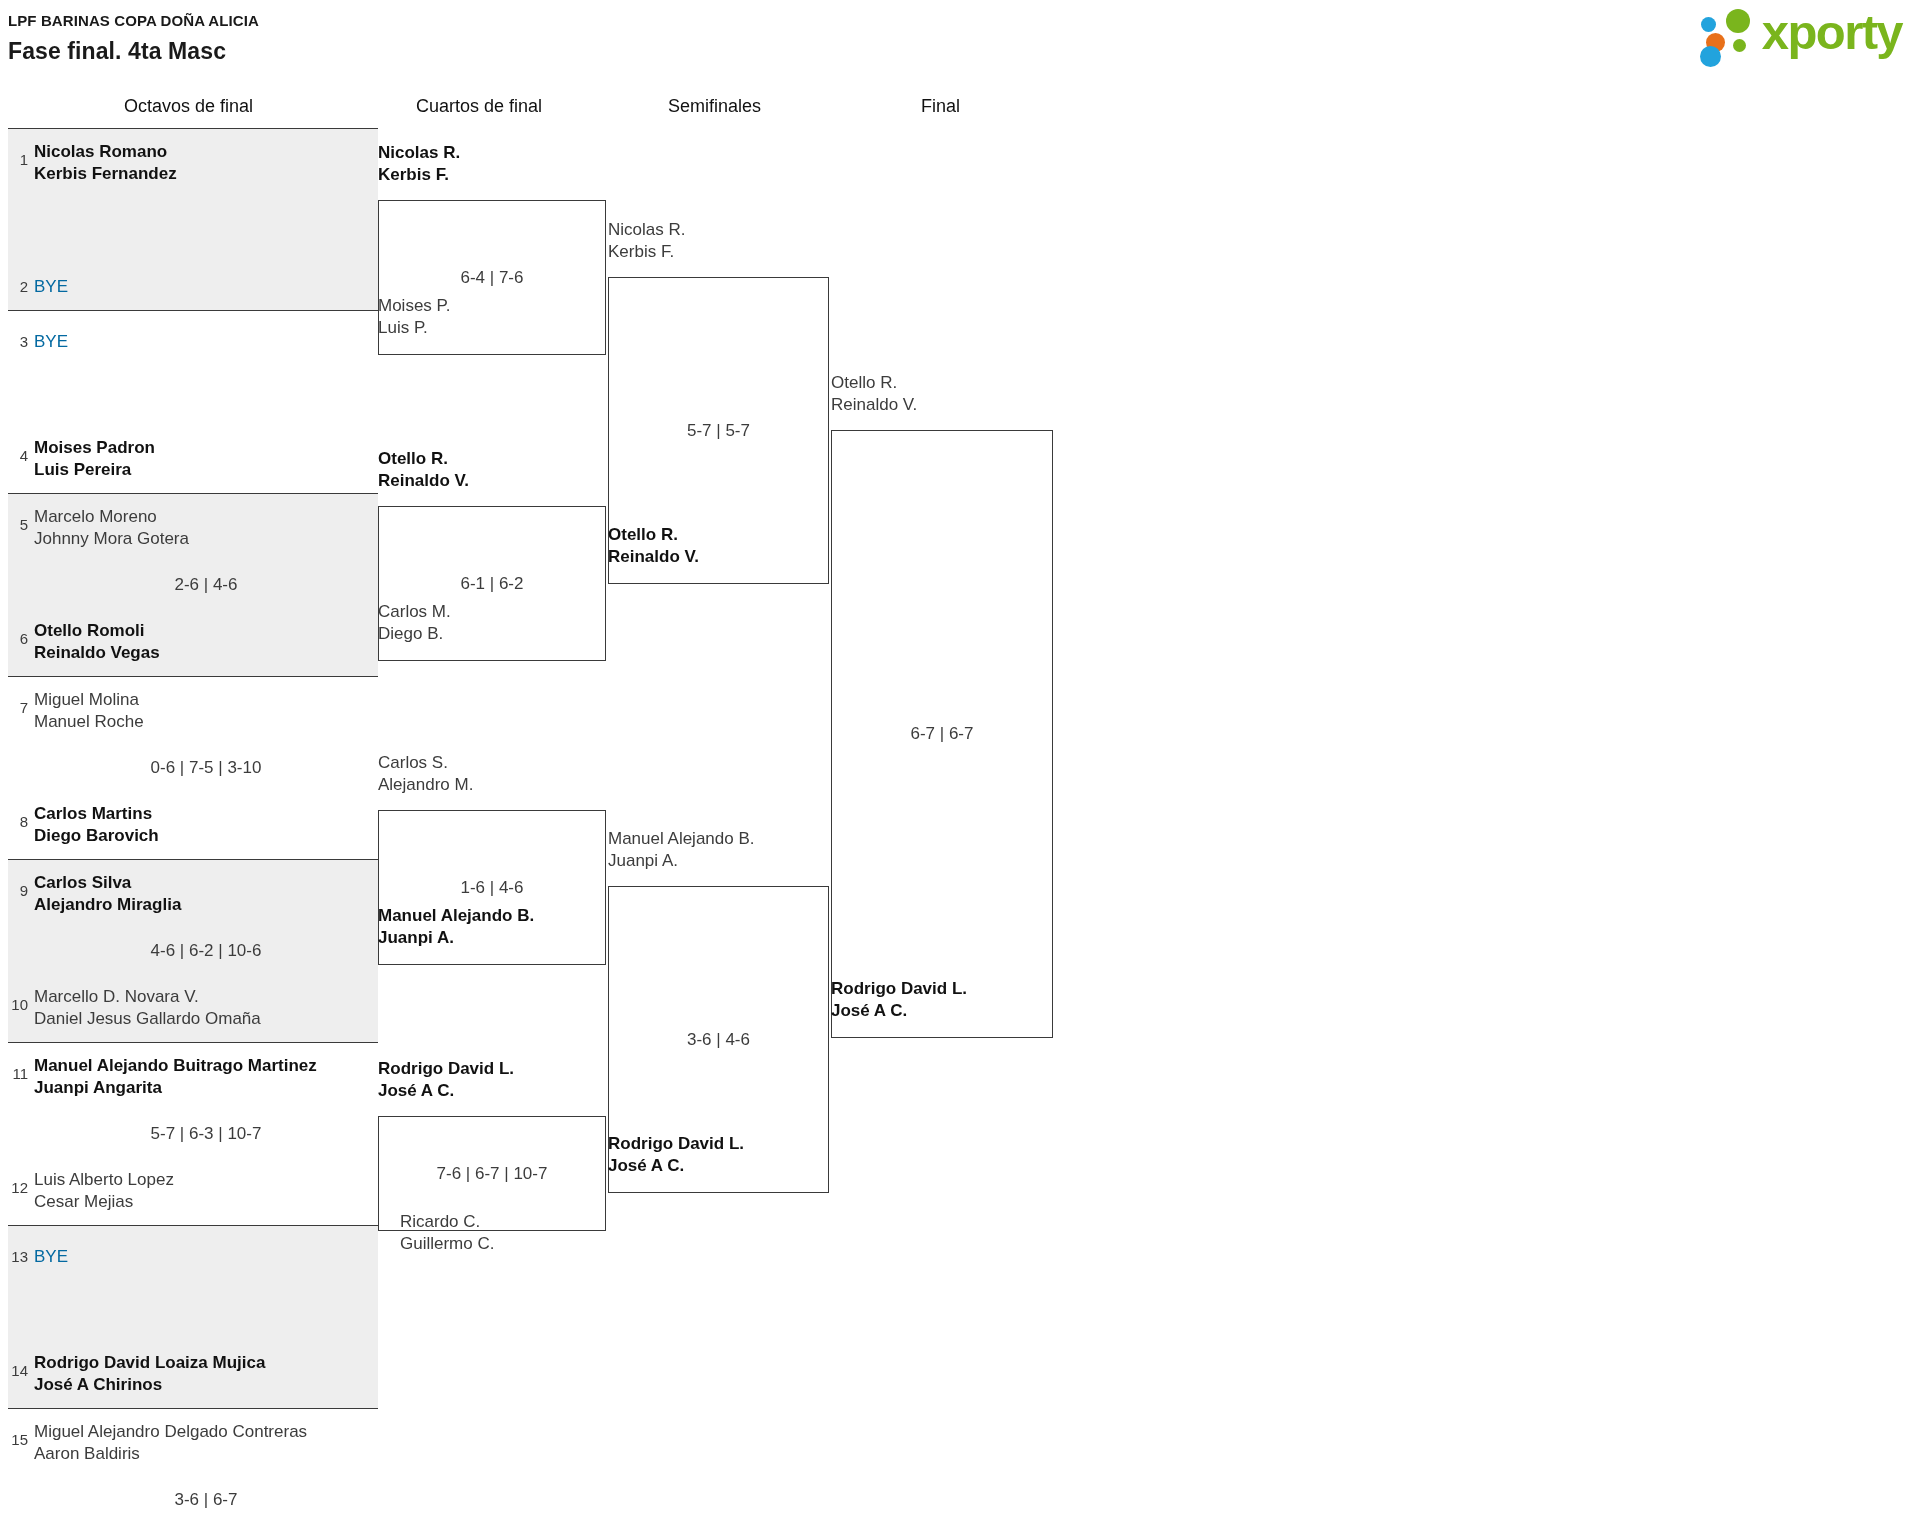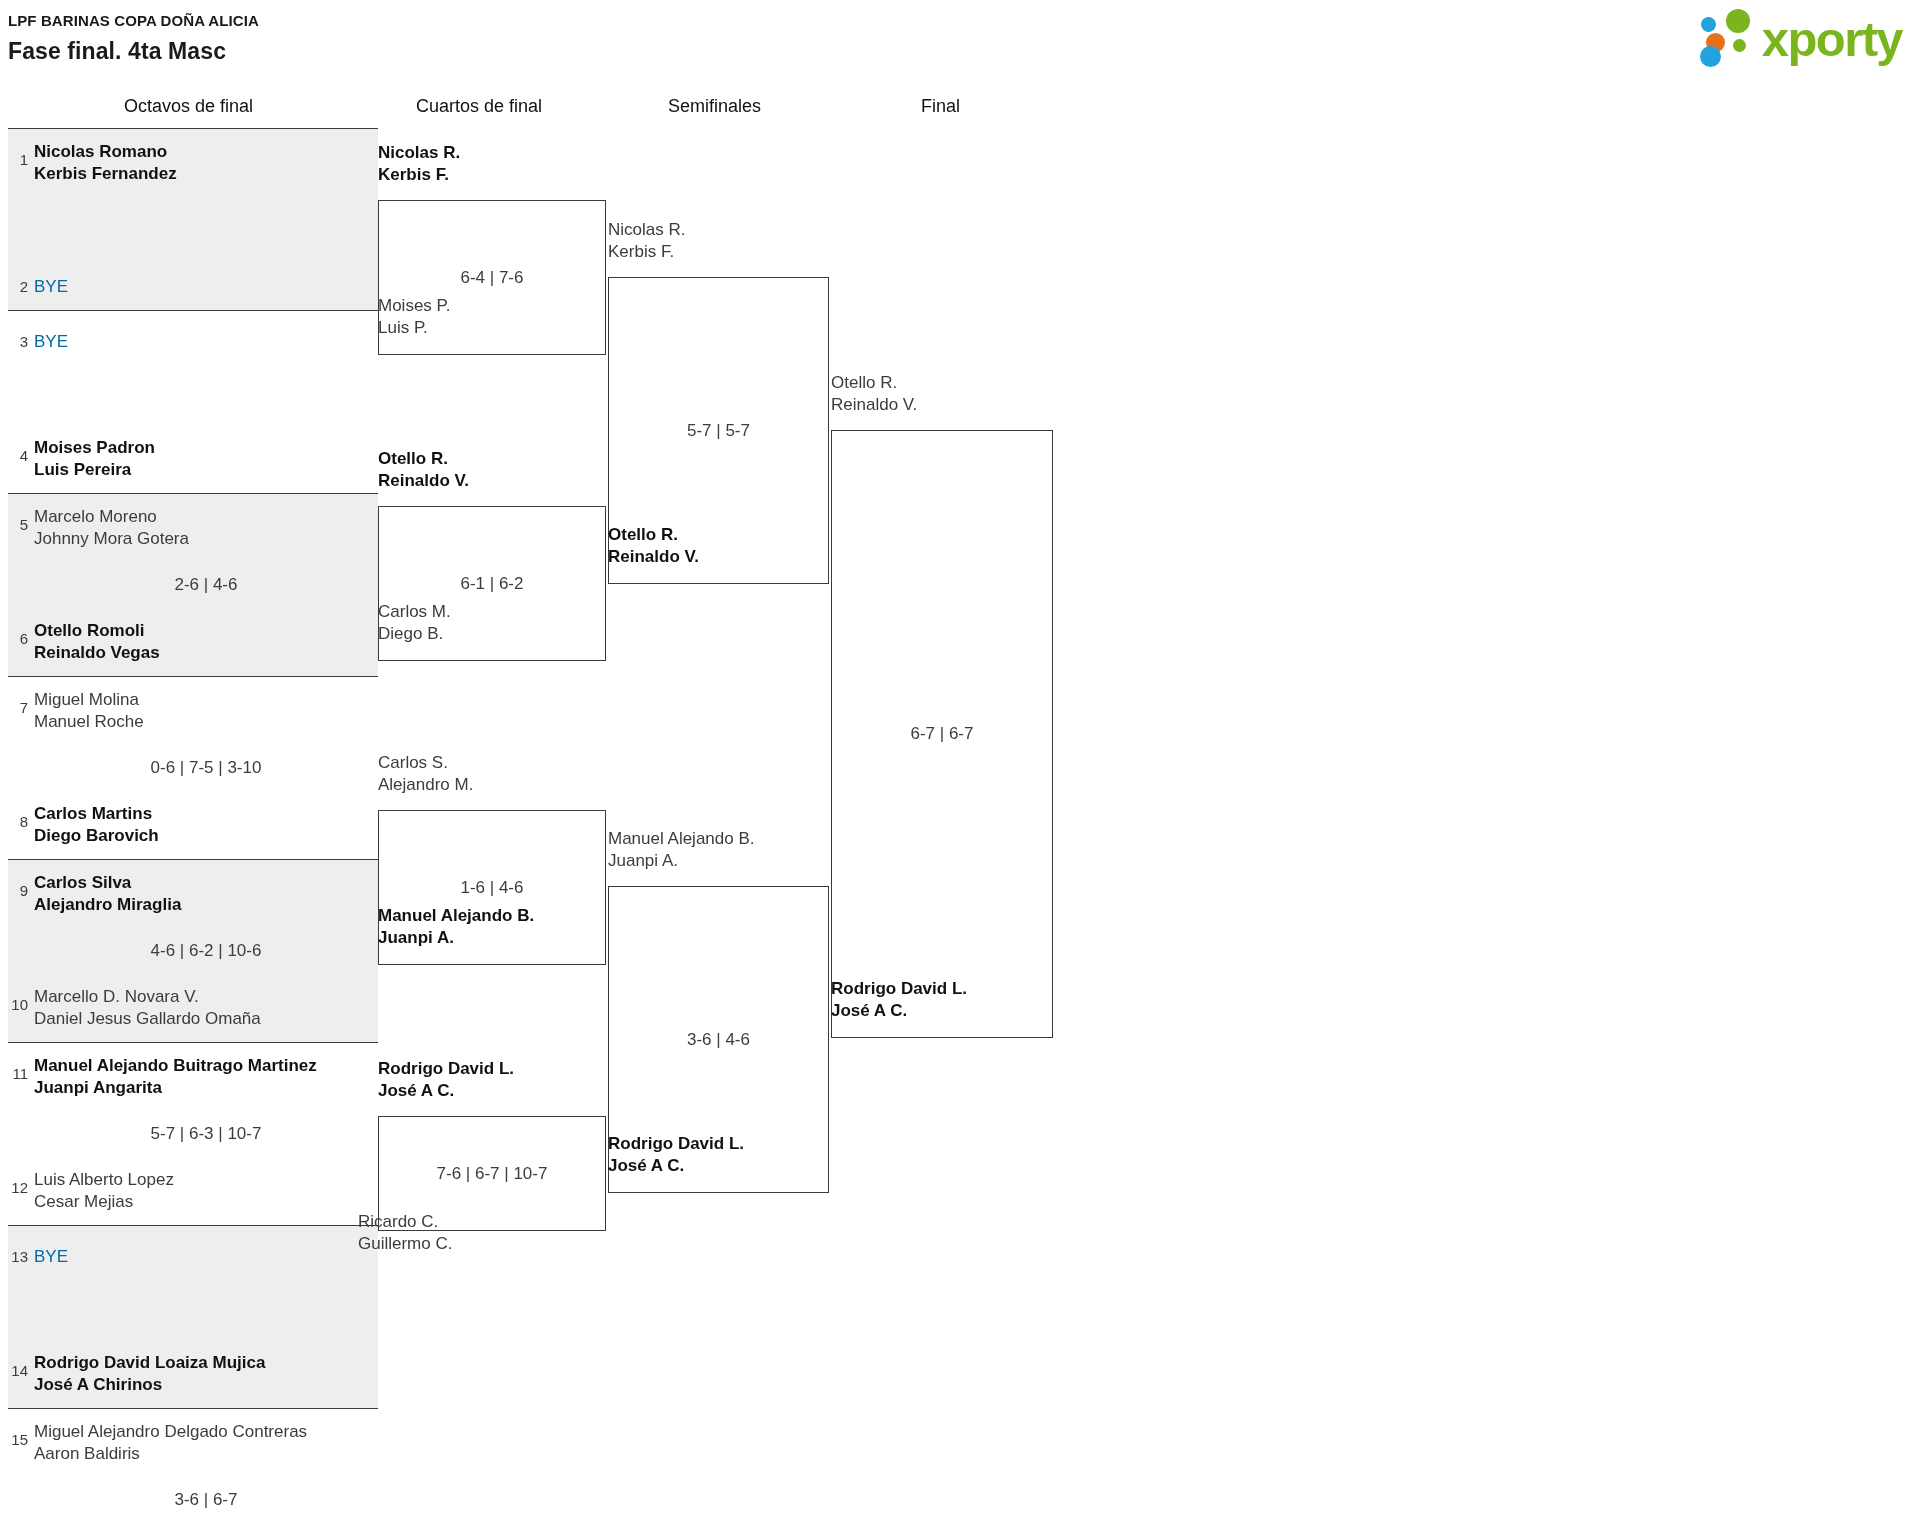--- a/index.html
+++ b/index.html
@@ -10,21 +10,21 @@
     color: #1a1a1a;
     overflow: hidden;
   }
   #root { position: relative; width: 1920px; height: 1525px; }
 
   
   .title-block { position: absolute; left: 8px; top: 6px; }
   .title-line1 { font-size: 15px; font-weight: bold; letter-spacing: .1px; line-height: 30px; white-space: nowrap; }
   .title-line2 { font-size: 23px; font-weight: bold; letter-spacing: .1px; line-height: 30px; white-space: nowrap; }
 
-  .logo { position: absolute; right: 18px; top: 8px; display: flex; align-items: flex-end; }
+  .logo { position: absolute; right: 18px; top: 8px; display: flex; align-items: flex-start; }
   .logo-dots { position: relative; width: 62px; height: 56px; }
   .logo-dots i { position: absolute; border-radius: 50%; display: block; }
   .d1 { width: 15px; height: 15px; background: #22a3dd; left: 1px;  top: 9px; }
   .d2 { width: 24px; height: 24px; background: #7ab51d; left: 26px; top: 1px; }
   .d3 { width: 19px; height: 19px; background: #e8701a; left: 6px;  top: 25px; }
   .d4 { width: 13px; height: 13px; background: #7ab51d; left: 33px; top: 31px; }
   .d5 { width: 21px; height: 21px; background: #22a3dd; left: 0px;  top: 38px; }
   .logo-word { font-size: 49px; font-weight: bold; color: #7ab51d; letter-spacing: -1.6px; line-height: 49px; }
 
   
@@ -192,21 +192,21 @@
   <div class="nm" style="left:378px; top:752px;"><span>Carlos S.</span><span class="n2">Alejandro M.</span></div>
   <div class="mbox" style="left:378px; top:810px; width:228px; height:155px;">
     <div class="score">1-6 | 4-6</div>
   </div>
   <div class="nm win" style="left:378px; top:905px;"><span>Manuel Alejando B.</span><span class="n2">Juanpi A.</span></div>
 
   <div class="nm win" style="left:378px; top:1058px;"><span>Rodrigo David L.</span><span class="n2">José A C.</span></div>
   <div class="mbox" style="left:378px; top:1116px; width:228px; height:115px;">
     <div class="score">7-6 | 6-7 | 10-7</div>
   </div>
-  <div class="nm" style="left:358px; top:1211px;"><span>Ricardo C.</span><span class="n2">Guillermo C.</span></div>
+  <div class="nm" style="left:400px; top:1211px;"><span>Ricardo C.</span><span class="n2">Guillermo C.</span></div>
 
   <div class="nm" style="left:608px; top:219px;"><span>Nicolas R.</span><span class="n2">Kerbis F.</span></div>
   <div class="mbox" style="left:608px; top:277px; width:221px; height:307px;">
     <div class="score">5-7 | 5-7</div>
   </div>
   <div class="nm win" style="left:608px; top:524px;"><span>Otello R.</span><span class="n2">Reinaldo V.</span></div>
 
   <div class="nm" style="left:608px; top:828px;"><span>Manuel Alejando B.</span><span class="n2">Juanpi A.</span></div>
   <div class="mbox" style="left:608px; top:886px; width:221px; height:307px;">
     <div class="score">3-6 | 4-6</div>

